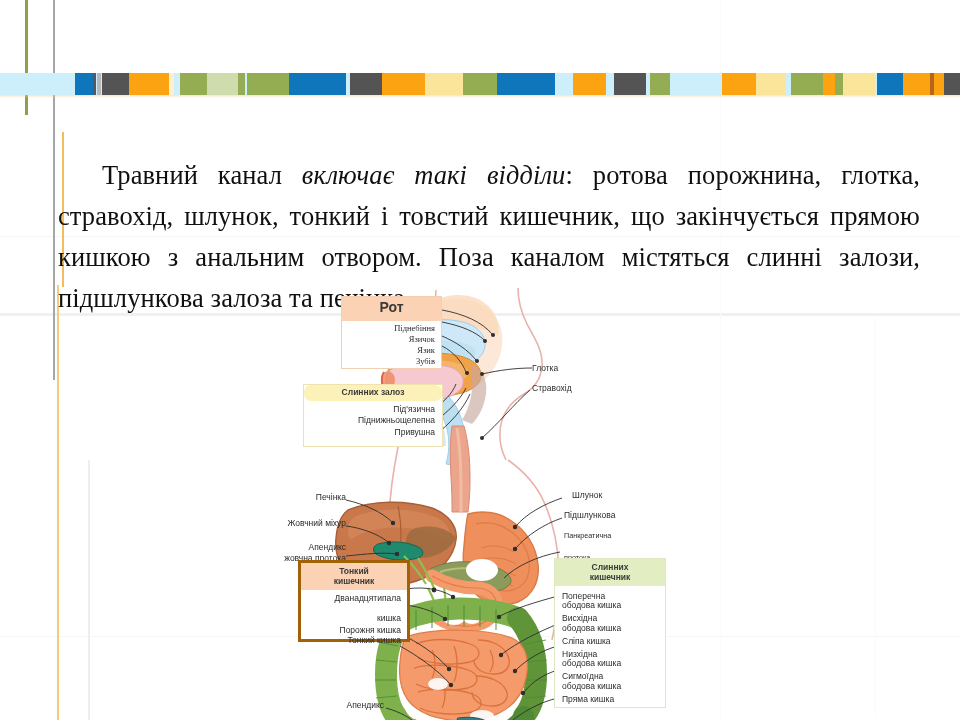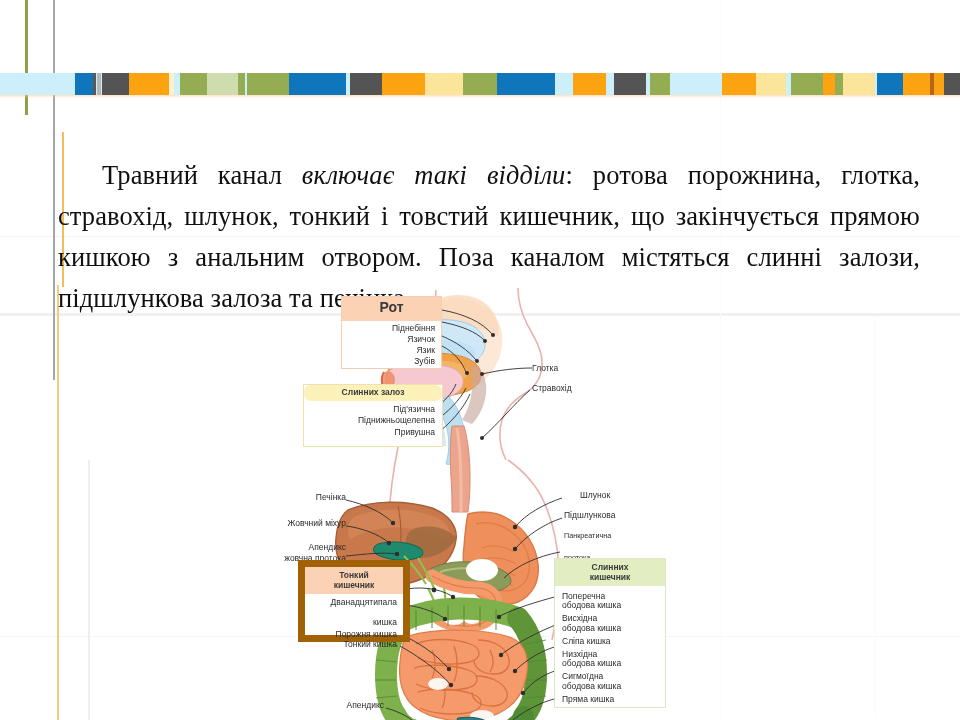--- a/index.html
+++ b/index.html
@@ -60,29 +60,29 @@
   }
   .lbox .rows{padding:2px 3px 3px 3px;}
   .lbox .row{
     font-family:"Liberation Sans",sans-serif;color:#2b2b2b;
     line-height:1.12;white-space:nowrap;
   }
 
   
   #box-mouth{left:341px;top:296px;width:101px;height:73px;border:1px solid #f3cfb2;}
   #box-mouth .hdr{background:#fbd2b4;font-size:14px;padding:3px 0 5px 0;}
-  #box-mouth .row{text-align:right;font-size:8.5px;padding-right:3px;margin-top:1.5px;}
+  #box-mouth .row{text-align:right;font-size:8.5px;padding-right:3px;margin-top:1.5px;font-family:Liberation Serif, serif;}
 
   
   #box-saliva{left:303px;top:384px;width:140px;height:63px;border:1px solid #f0e2ae;}
   #box-saliva .hdr{background:#fcf1b8;font-size:8.5px;padding:3px 0 3px 0;border-radius:7px;}
   #box-saliva .row{text-align:right;font-size:8.5px;padding-right:4px;margin-top:2px;}
 
   
-  #box-small{left:298px;top:560px;width:112px;height:82px;border:7px solid #a16207;}
+  #box-small{left:298px;top:560px;width:112px;height:82px;border:3px solid #a16207;}
   #box-small .hdr{background:#fbd2b4;font-size:8.5px;padding:4px 0 4px 0;}
   #box-small .row{text-align:right;font-size:8.5px;padding-right:3px;margin-top:3px;}
 
   
   #box-large{left:554px;top:558px;width:112px;height:150px;border:1px solid #dfe7c4;}
   #box-large .hdr{background:#e2eec2;font-size:8.5px;padding:4px 0 4px 0;}
   #box-large .row{text-align:left;font-size:8.5px;padding-left:4px;margin-top:3.5px;}
 
   
   .flab{
@@ -374,21 +374,21 @@
     </svg>
 
     <div class="flab l" style="left:246px;top:76px;">Глотка</div>
     <div class="flab l" style="left:246px;top:96px;">Стравохід</div>
 
     <div class="flab r" style="left:-6px;top:205px;width:66px;text-align:right;">Печінка</div>
     <div class="flab r" style="left:-48px;top:231px;width:108px;">Жовчний міхур</div>
     <div class="flab r" style="left:-44px;top:255px;width:104px;">Апендикс</div>
     <div class="flab r" style="left:-44px;top:266px;width:104px;">жовчна протока</div>
 
-    <div class="flab l" style="left:294px;top:203px;">Шлунок</div>
+    <div class="flab l" style="left:286px;top:203px;">Шлунок</div>
     <div class="flab l" style="left:278px;top:223px;">Підшлункова</div>
     <div class="flab l small" style="left:278px;top:244px;">Панкреатична</div>
     <div class="flab l small" style="left:278px;top:266px;">протока</div>
 
     <div class="flab r" style="left:18px;top:413px;width:80px;">Апендикс</div>
 
   </div>
 
   <div class="lbox" id="box-mouth">
     <div class="hdr" style="background: rgb(251, 210, 180);">Рот</div>

